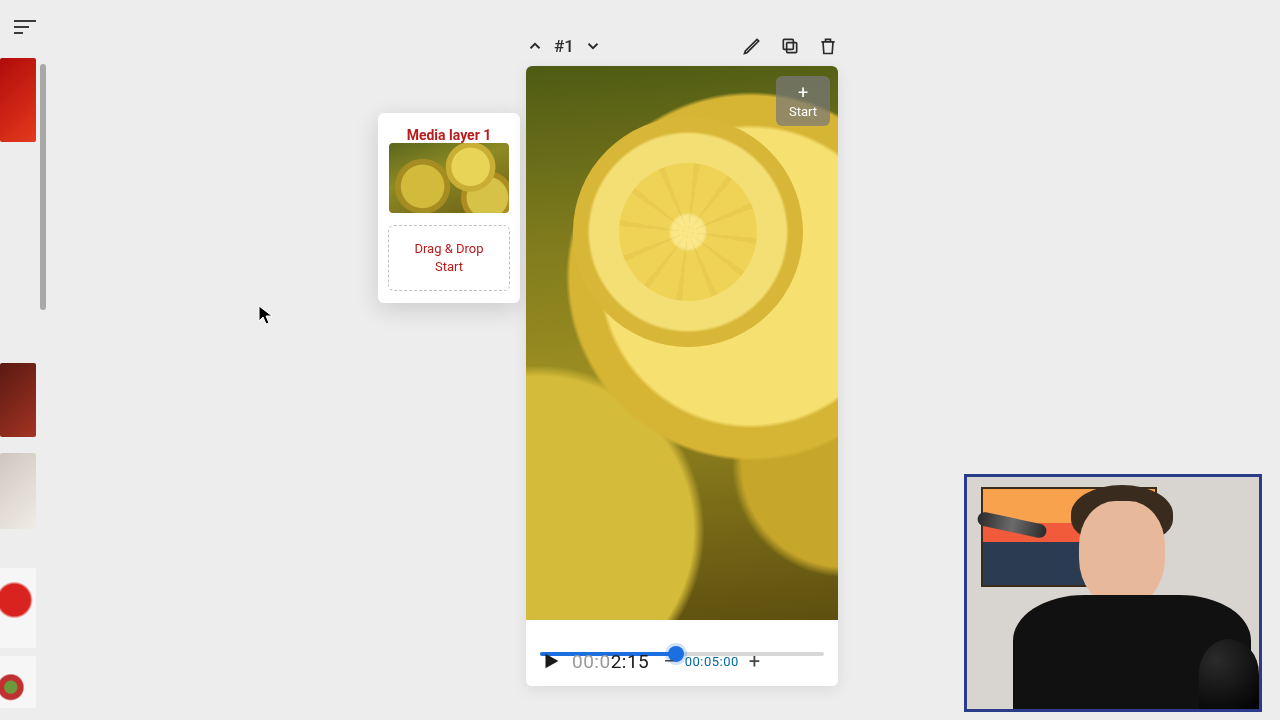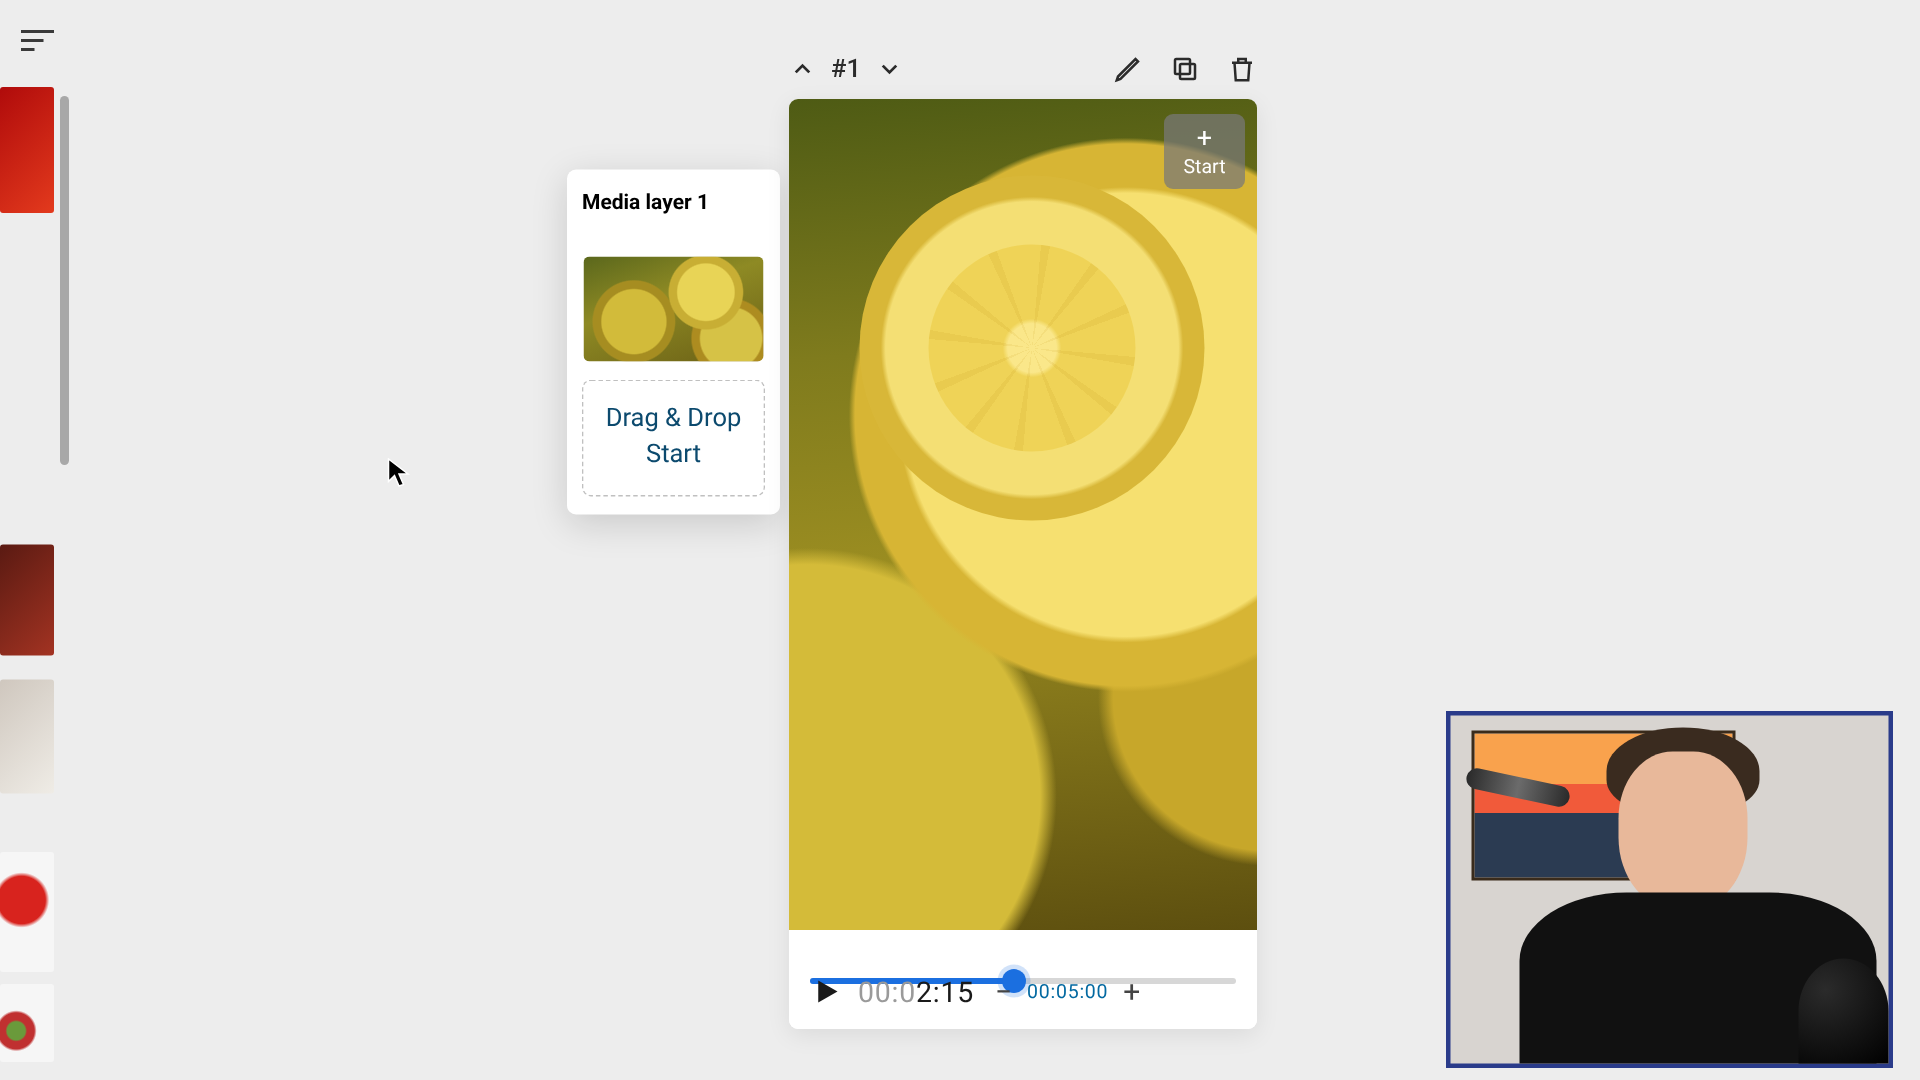--- a/index.html
+++ b/index.html
@@ -48,32 +48,32 @@
   position:absolute; left:258px; top:305px; font-size:18px; color:#000;
 }
 
 
 .layer-panel {
   position:absolute; left:378px; top:113px;
   width:142px; background:#fff; border-radius:6px;
   box-shadow:0 6px 24px rgba(0,0,0,.15);
   padding:14px 10px 12px;
 }
-.layer-panel h4 { font-weight:700; font-size:14px; color:#000000; margin-bottom:28px;}
+.layer-panel h4 { text-align:center; font-weight:700; font-size:14px; color:#b91c1c; margin-bottom:0;}
 .layer-thumb {
   width:120px; height:70px; border-radius:4px; overflow:hidden; margin:0 auto 12px;
   background:
     radial-gradient(circle at 68% 34%, #e8d456 0 20%, #c8ae34 21% 26%, transparent 27%),
     radial-gradient(circle at 28% 62%, #d2bb3a 0 22%, #a68d21 23% 28%, transparent 29%),
     radial-gradient(circle at 82% 78%, #d6c246 0 18%, #ad8c20 19% 23%, transparent 24%),
     linear-gradient(160deg,#5a671c,#8e8a24 40%,#6a5f15);
 }
 .drop-zone {
   border:1.5px dashed #c0c0c0; border-radius:6px;
-  text-align:center; padding:14px 8px; color:#0c4a6e; font-size:17px; line-height:1.4;
+  text-align:center; padding:14px 8px; color:#b91c1c; font-size:13px; line-height:1.4;
 }
 
 
 .scene-toolbar {
   position:absolute; left:526px; top:30px; width:312px; height:32px;
   display:flex; align-items:center;
 }
 .nav-arrows { display:flex; align-items:center; gap:10px; color:#2b2b2b;}
 .chev { width:18px; height:18px; }
 .scene-num { font-size:17px; font-weight:500;}

